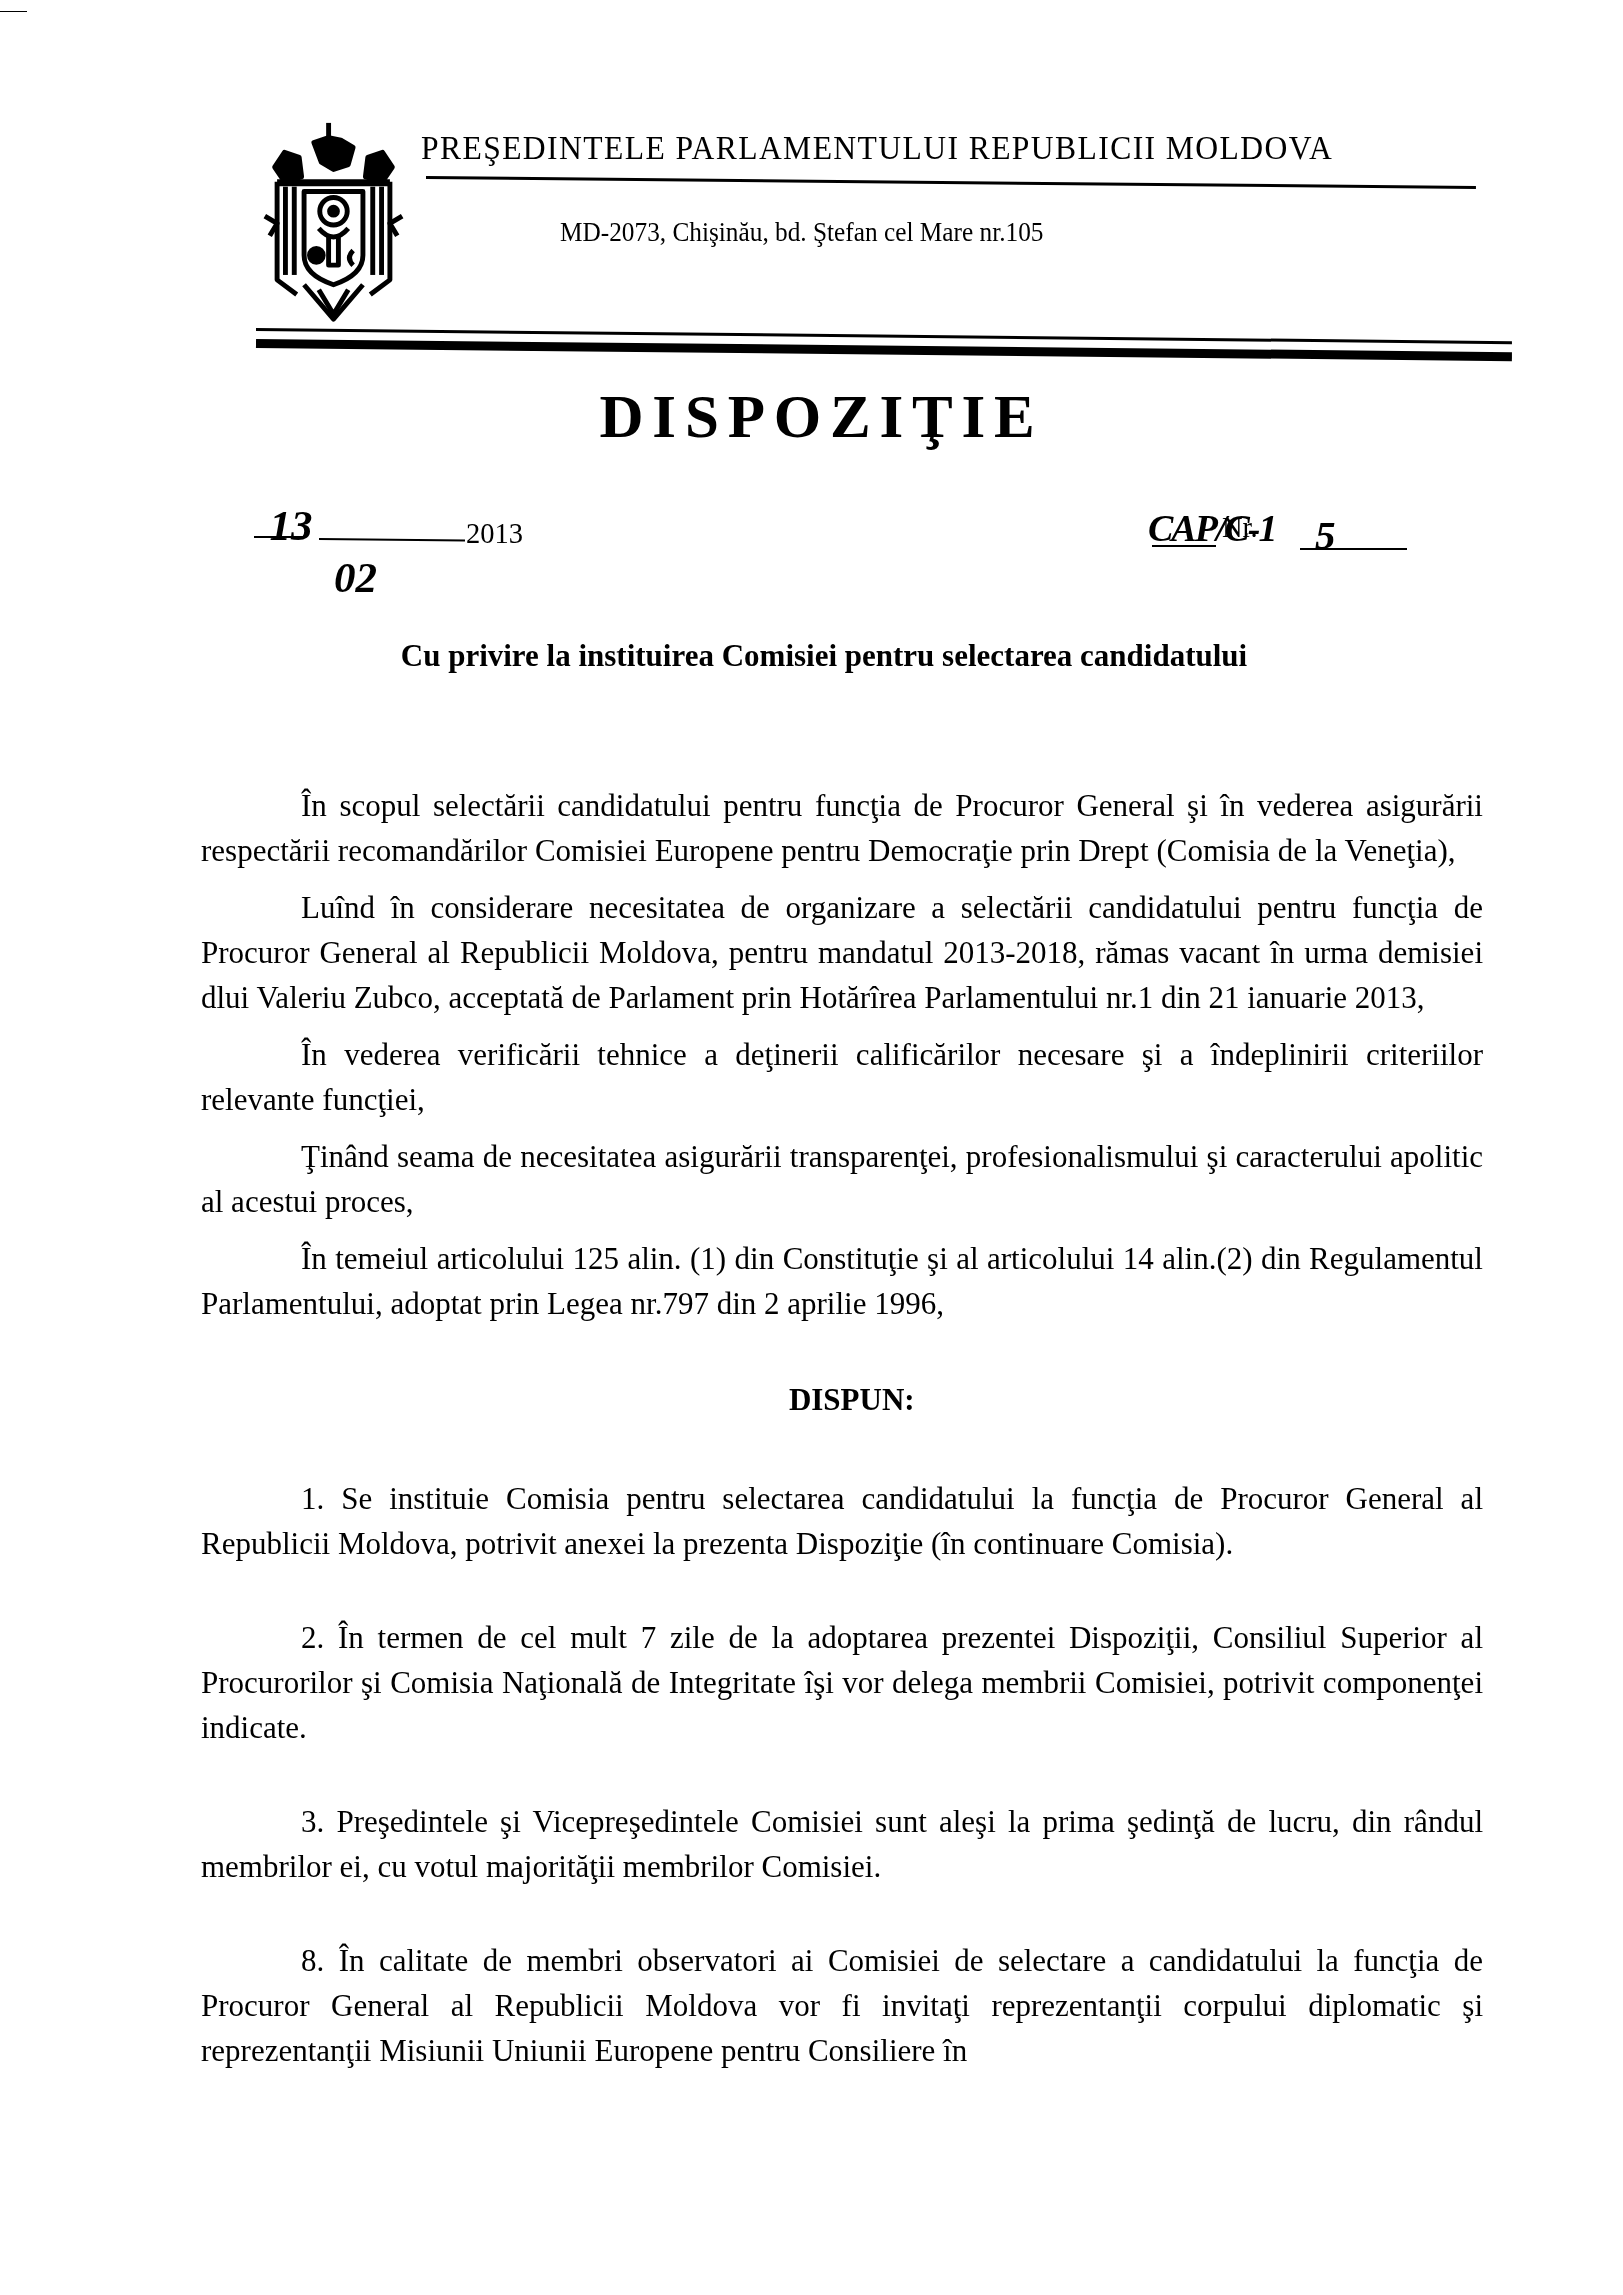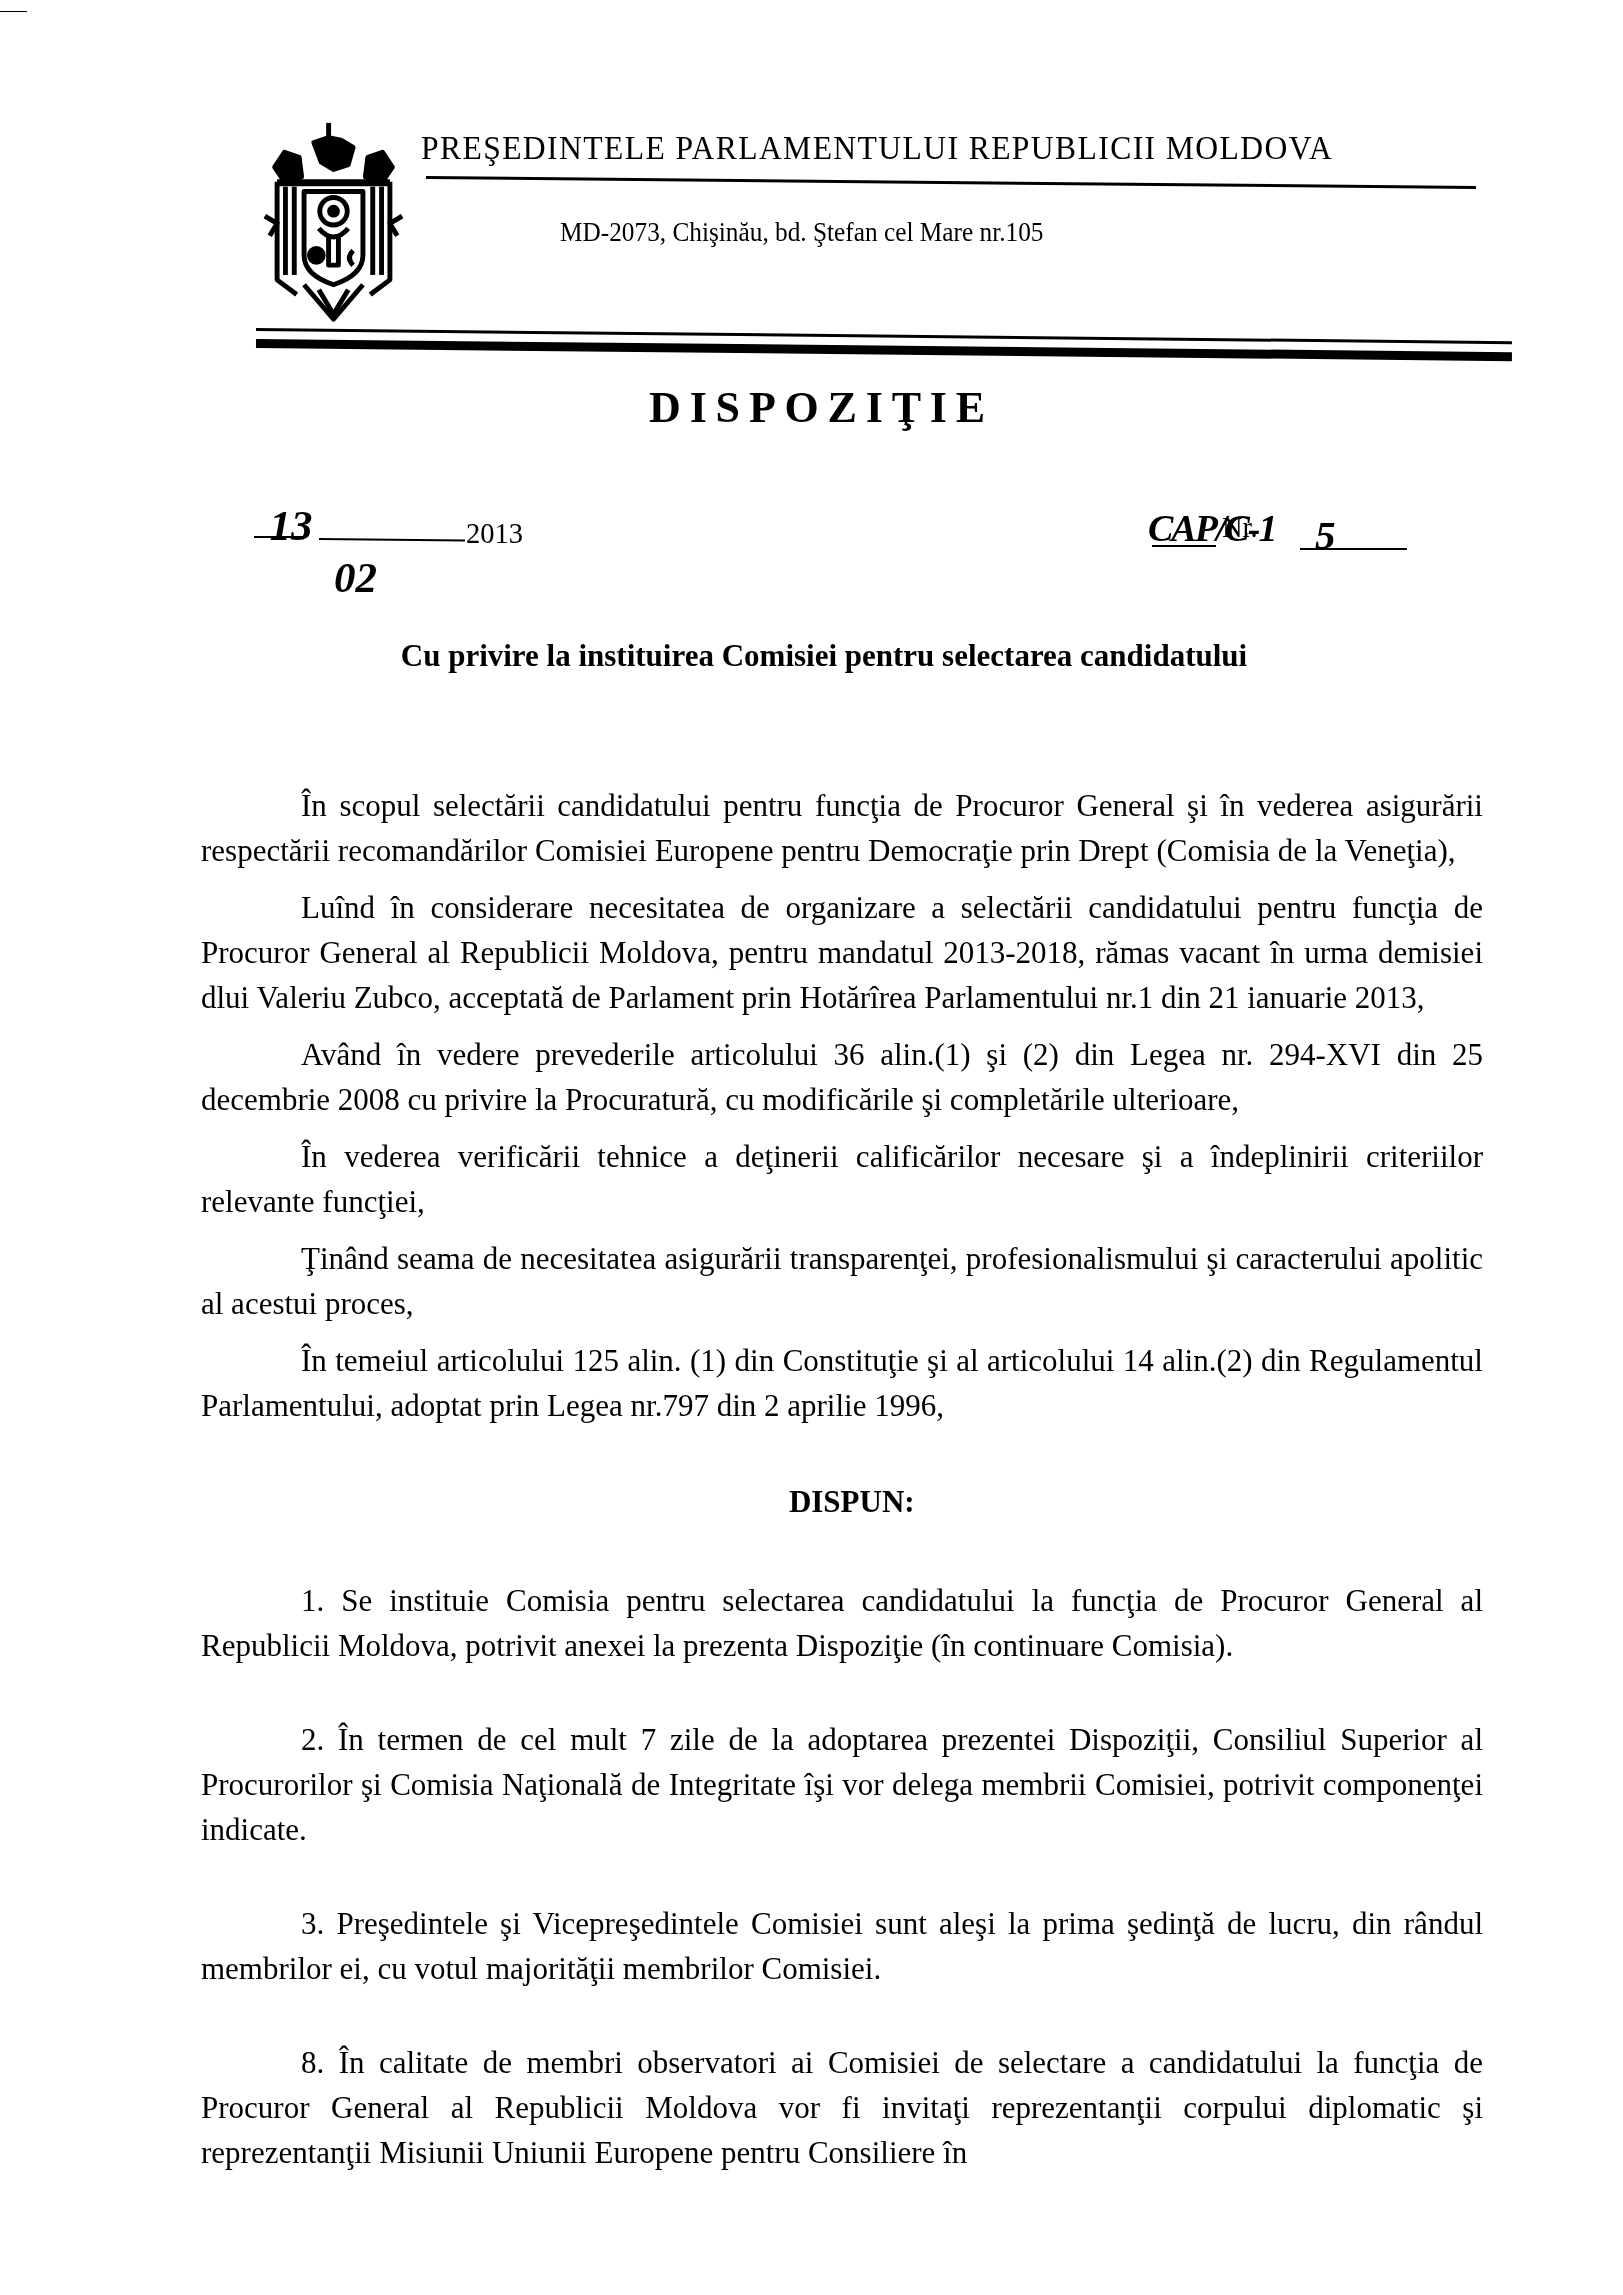--- a/index.html
+++ b/index.html
@@ -36,21 +36,21 @@
       position: absolute; left: 256px; top: 328px; width: 1256px; height: 3.4px; background: #000;
       transform: rotate(0.6deg); transform-origin: left center;
     }
     .rule-thick {
       position: absolute; left: 256px; top: 339px; width: 1256px; height: 8.8px; background: #000;
       transform: rotate(0.6deg); transform-origin: left center;
     }
     
     .doc-type {
       position: absolute; left: 0; width: 100%; top: 382px; text-align: center;
-      font-size: 44px; font-weight: bold; letter-spacing: 8.8px;
+      font-size: 61px; font-weight: bold; letter-spacing: 8.8px;
       padding-left: 20px; box-sizing: border-box;
     }
     
     .date-line {
       position: absolute; top: 501px; left: 250px; height: 59px; width: 1276px;
     }
     .hand {
       font-family: "Liberation Serif", "DejaVu Serif", serif;
       font-style: italic; font-size: 43px; position: absolute; font-weight: bold;
     }
@@ -145,21 +145,20 @@
   <div class="blank-line nr-line"></div>
 </div>
 
 <div class="subject">
   <div>Cu privire la instituirea Comisiei pentru selectarea candidatului</div>
 </div>
 
 <div class="body-text">
   <p>În scopul selectării candidatului pentru funcţia de Procuror General şi în vederea asigurării respectării recomandărilor Comisiei Europene pentru Democraţie prin Drept (Comisia de la Veneţia),</p>
   <p>Luînd în considerare necesitatea de organizare a selectării candidatului pentru funcţia de Procuror General al Republicii Moldova, pentru mandatul 2013-2018, rămas vacant în urma demisiei dlui Valeriu Zubco, acceptată de Parlament prin Hotărîrea Parlamentului nr.1 din 21 ianuarie 2013,</p>
-  <p>Având în vedere prevederile articolului 36 alin.(1) şi (2) din Legea nr. 294-XVI din 25 decembrie 2008 cu privire la Procuratură, cu modificările şi completările ulterioare,</p>
   <p>În vederea verificării tehnice a deţinerii calificărilor necesare şi a îndeplinirii criteriilor relevante funcţiei,</p>
   <p>Ţinând seama de necesitatea asigurării transparenţei, profesionalismului şi caracterului apolitic al acestui proces,</p>
   <p>În temeiul articolului 125 alin. (1) din Constituţie şi al articolului 14 alin.(2) din Regulamentul Parlamentului, adoptat prin Legea nr.797 din 2 aprilie 1996,</p>
 
   <p class="dispun">DISPUN:</p>
 
   <p class="item">1. Se instituie Comisia pentru selectarea candidatului la funcţia de Procuror General al Republicii Moldova, potrivit anexei la prezenta Dispoziţie (în continuare Comisia).</p>
   <p class="item">2. În termen de cel mult 7 zile de la adoptarea prezentei Dispoziţii, Consiliul Superior al Procurorilor şi Comisia Naţională de Integritate îşi vor delega membrii Comisiei, potrivit componenţei indicate.</p>
   <p class="item">3. Preşedintele şi Vicepreşedintele Comisiei sunt aleşi la prima şedinţă de lucru, din rândul membrilor ei, cu votul majorităţii membrilor Comisiei.</p>
   <p class="item">8. În calitate de membri observatori ai Comisiei de selectare a candidatului la funcţia de Procuror General al Republicii Moldova vor fi invitaţi reprezentanţii corpului diplomatic şi reprezentanţii Misiunii Uniunii Europene pentru Consiliere în</p>

